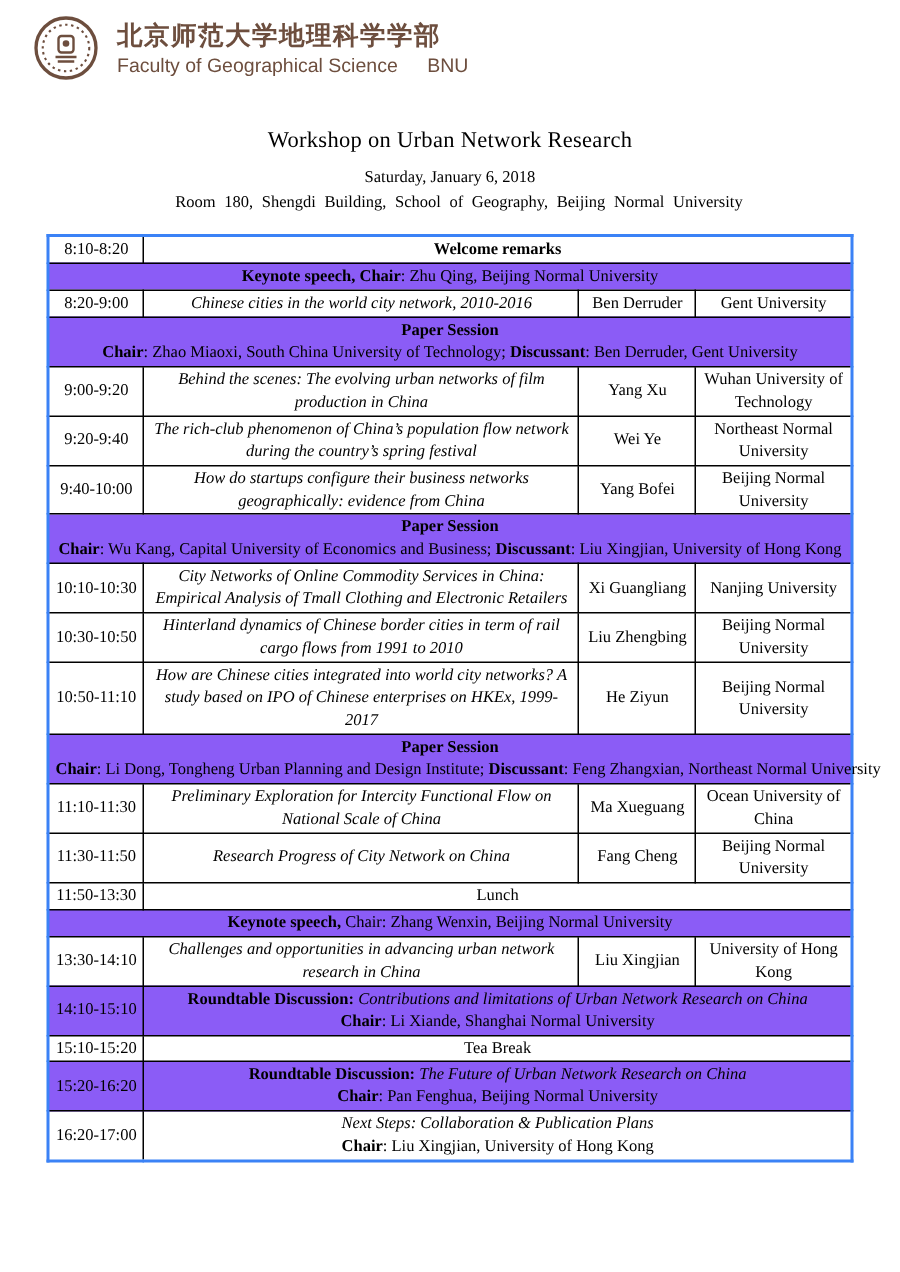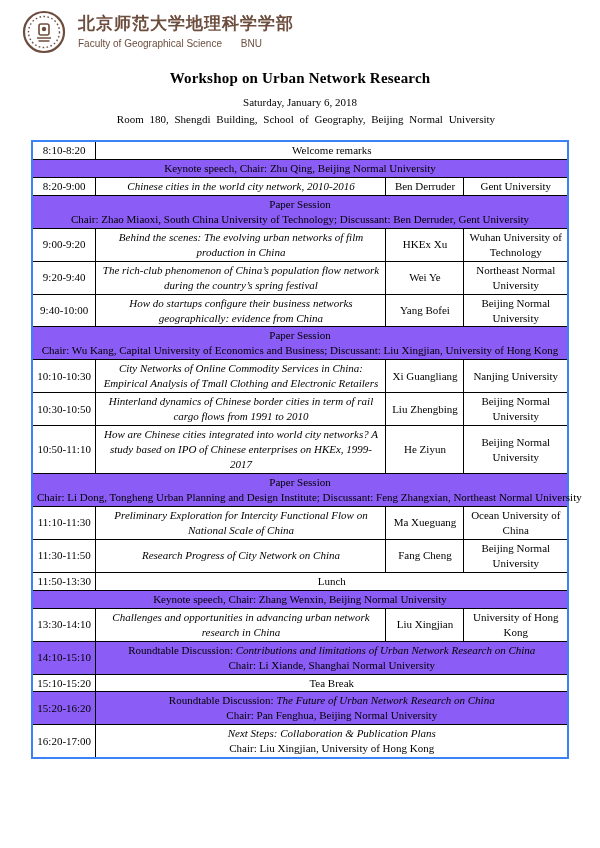--- a/index.html
+++ b/index.html
@@ -17,28 +17,28 @@
   .brand { display: flex; align-items: center; margin-left: 22px; height: 48px; }
   .seal { width: 44px; height: 44px; flex: 0 0 auto; }
   .brand-text { margin-left: 12px; }
   .brand-cn {
     font-size: 17px; font-weight: bold; letter-spacing: 1px;
     color: #6d4e3e; line-height: 20px;
     font-family: "Liberation Serif", serif;
   }
   .brand-en {
     font-family: "Liberation Sans", sans-serif;
-    font-size: 10px; color: #6d4e3e; margin-top: 3px; line-height: 13px;
+    font-size: 13px; color: #6d4e3e; margin-top: 3px; line-height: 13px;
   }
   .brand-en .abbr { margin-left: 16px; }
 
   
   .doc-title {
-    text-align: center; font-weight: bold; font-size: 15px;
-    margin-top: 14px; letter-spacing: 0.2px;
+    text-align: center; font-weight: normal; font-size: 15px;
+    margin-top: 30px; letter-spacing: 0.2px;
   }
   .doc-date { text-align: center; font-size: 11px; margin-top: 9px; }
   .doc-venue { text-align: center; font-size: 11px; margin-top: 5px; word-spacing: 3px; padding-left: 12px; }
 
   
   table.schedule {
     border-collapse: collapse;
     width: 536px;
     margin: 15px auto 0 auto;
     font-size: 11px;
@@ -46,21 +46,21 @@
     table-layout: fixed;
   }
   table.schedule td {
     border: 1px solid #000;
     text-align: center;
     vertical-align: middle;
     padding: 1px 4px;
     line-height: 1.36;
   }
   tr.shaded { background: #8b5cf6; }
-  .b { font-weight: normal; }
+  .b { font-weight: bold; }
   .i { font-style: italic; }
   td[colspan="4"] .line, td[colspan="3"] .line { white-space: nowrap; }
   .line { min-height: 14px; }
 </style>
 </head>
 <body>
 
 <div class="page">
 
   <div class="brand">
@@ -126,21 +126,21 @@
           </td>
         </tr>
         <tr>
           <td>
             <div class="line"><span>9:00-9:20</span></div>
           </td>
           <td>
             <div class="line"><span class="i">Behind the scenes: The evolving urban networks of film production in China</span></div>
           </td>
           <td>
-            <div class="line"><span>HKEx Xu</span></div>
+            <div class="line"><span>Yang Xu</span></div>
           </td>
           <td>
             <div class="line"><span>Wuhan University of Technology</span></div>
           </td>
         </tr>
         <tr>
           <td>
             <div class="line"><span>9:20-9:40</span></div>
           </td>
           <td>

